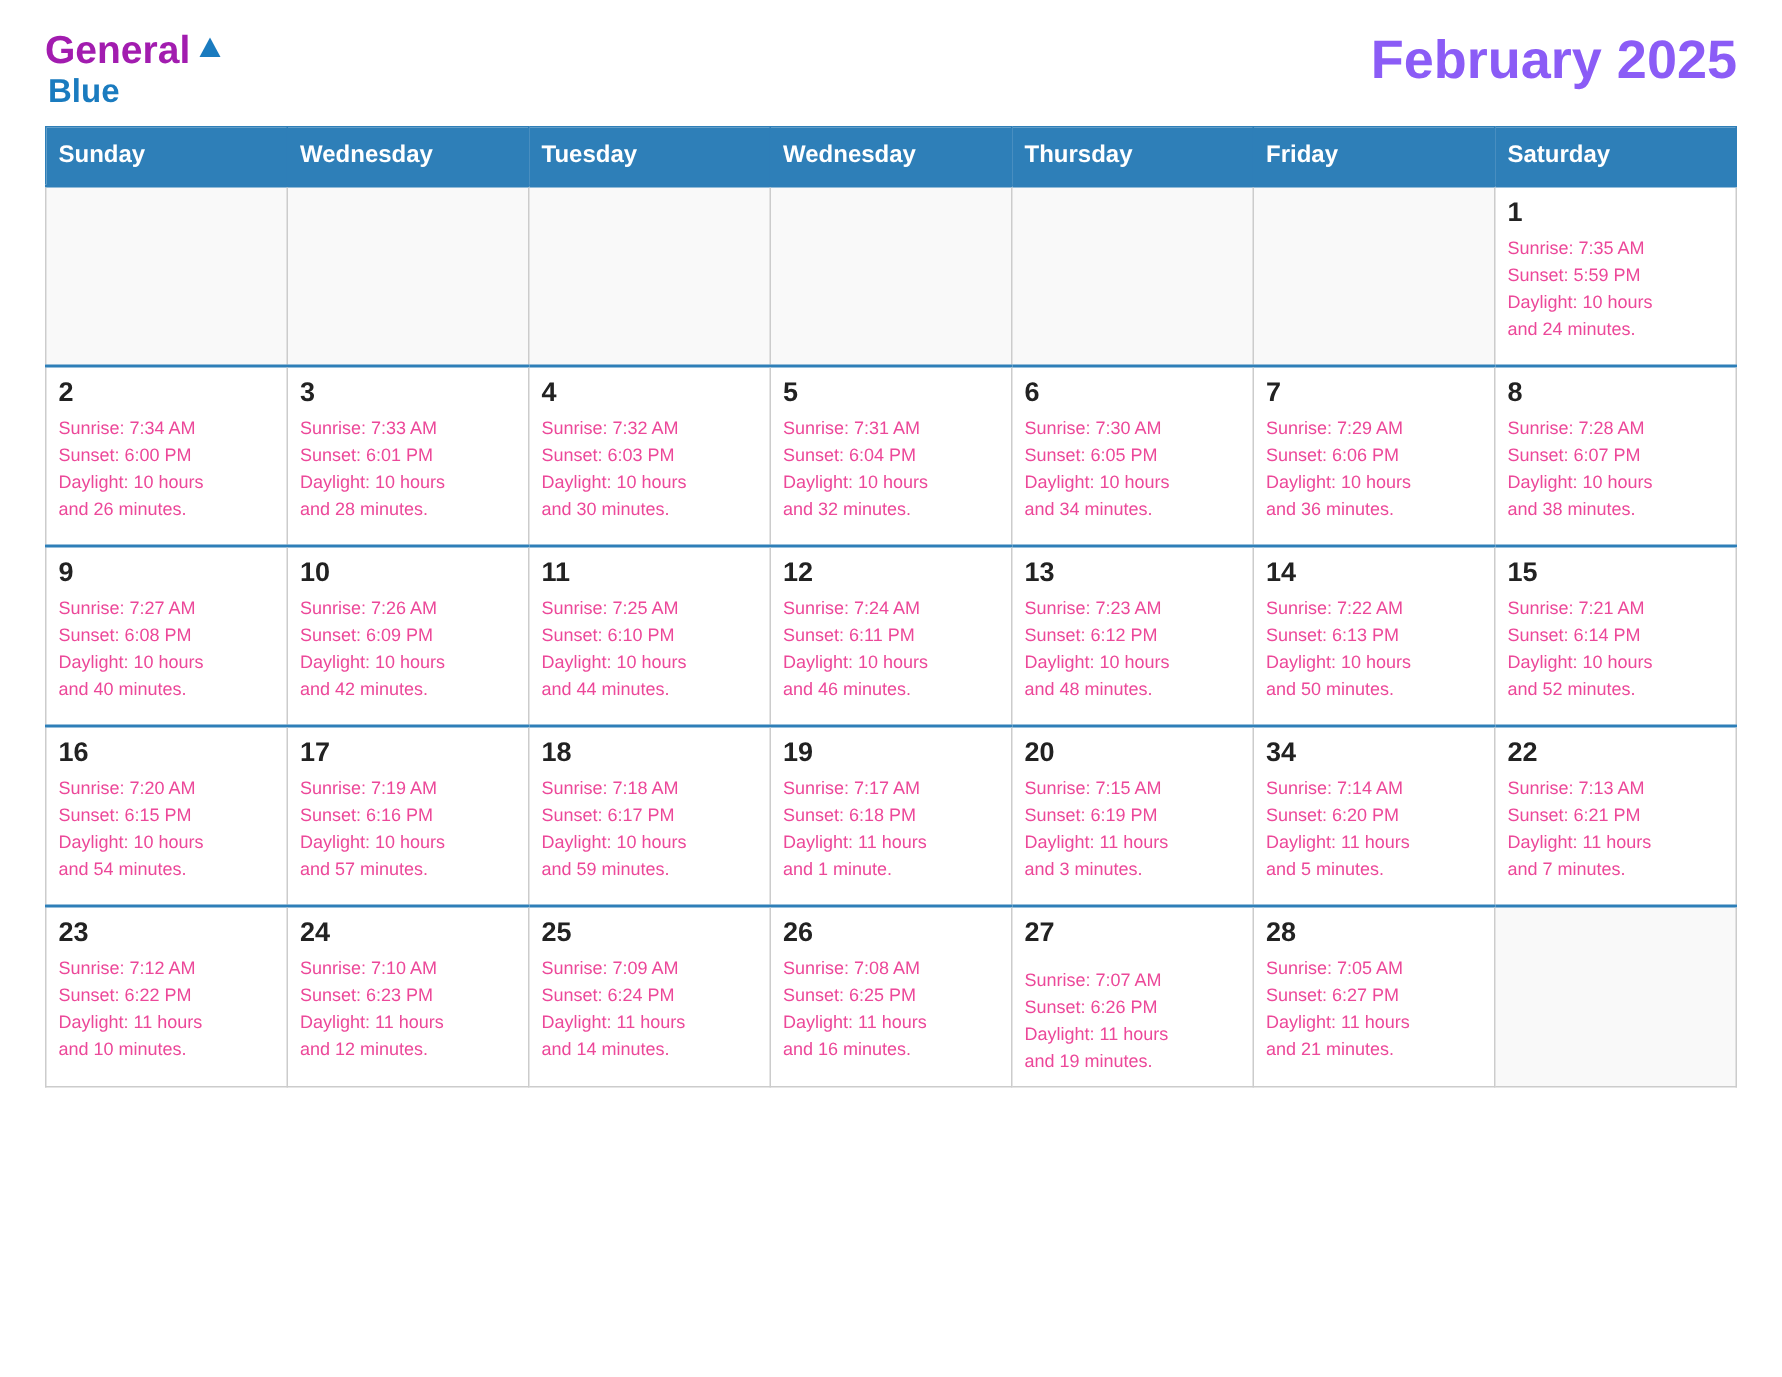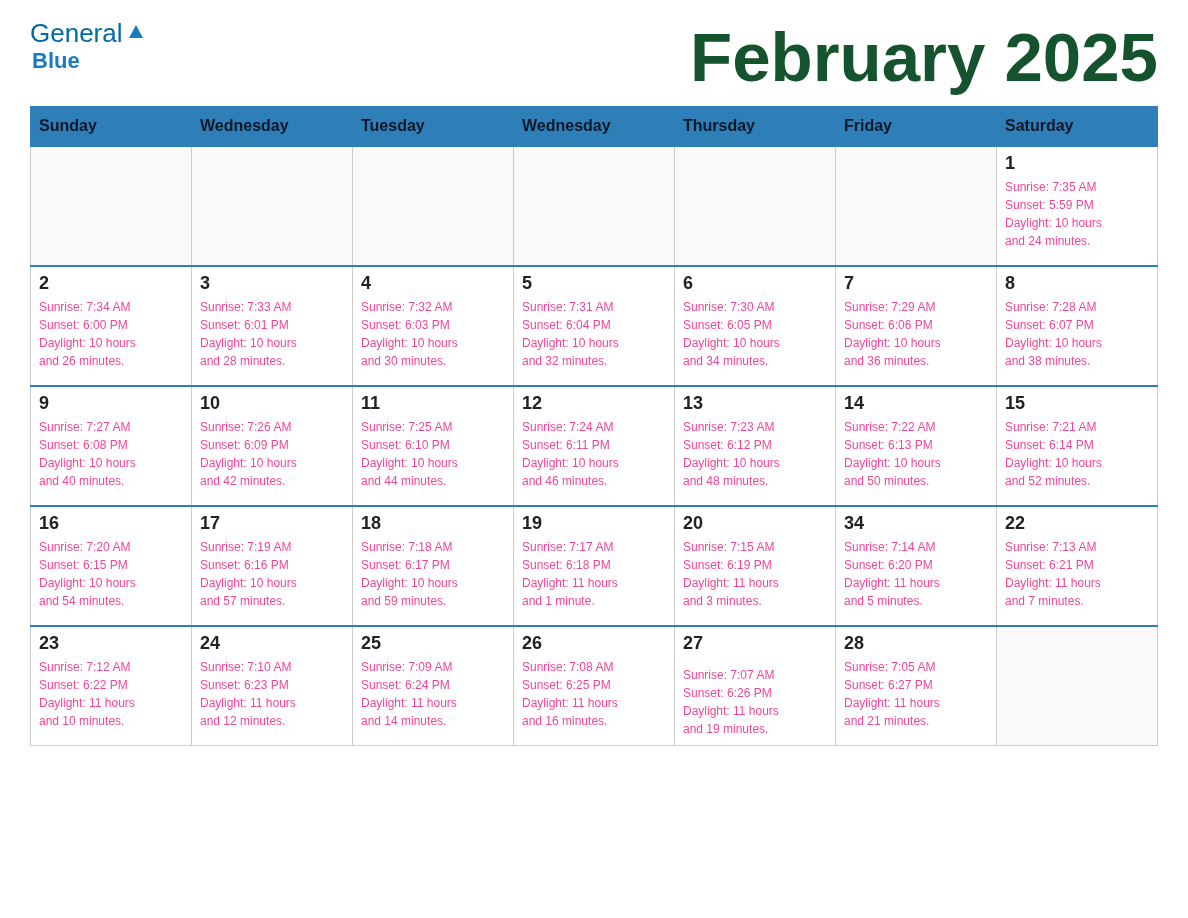--- a/index.html
+++ b/index.html
@@ -16,54 +16,54 @@
       align-items: flex-start;
       margin-bottom: 10px;
     }
     .logo-area {
       display: flex;
       flex-direction: column;
       align-items: flex-start;
     }
     .logo-text {
       font-size: 26px;
-      font-weight: normal;
-      color: #0369a1;
+      font-weight: bold;
+      color: #a21caf;
       line-height: 1;
     }
     .logo-blue-word {
       color: #1a7bbf;
       font-size: 22px;
       font-weight: bold;
       margin-top: 2px;
       margin-left: 2px;
     }
     .title-area {
       text-align: right;
     }
     .calendar-title {
-      font-size: 69px;
-      font-weight: bold;
-      color: #14532d;
+      font-size: 36px;
+      font-weight: bold;
+      color: #8b5cf6;
       line-height: 1.1;
       text-align: center;
     }
     .location-subtitle {
       font-size: 22px;
       color: #444;
       margin-top: 4px;
     }
     .calendar-table {
       width: 100%;
       border-collapse: collapse;
       margin-top: 8px;
     }
     .calendar-table th {
       background-color: #2e7fb8;
-      color: #0f172a;
+      color: #ffffff;
       font-size: 16px;
       font-weight: bold;
       padding: 10px 8px;
       text-align: left;
       border: 1px solid #2e7fb8;
     }
     .calendar-table td {
       border: 1px solid #ccc;
       vertical-align: top;
       padding: 6px 8px;

